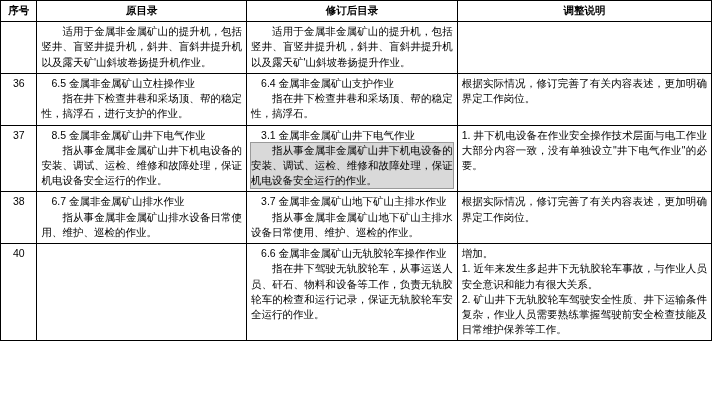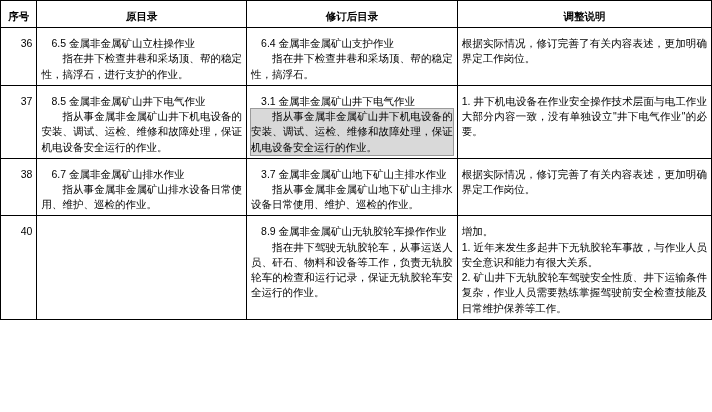--- a/index.html
+++ b/index.html
@@ -16,39 +16,39 @@
   }
   table.doc-table {
     border-collapse: collapse;
     width: 712px;
     table-layout: fixed;
   }
   table.doc-table th,
   table.doc-table td {
     border: 1px solid #000000;
     vertical-align: top;
-    padding: 8px 4px 3px 4px;
+    padding: 2px 4px 3px 4px;
     font-size: 10.5px;
     line-height: 1.45;
     word-break: break-all;
   }
   .col-no { width: 36px; }
   .col-old { width: 207px; }
   .col-new { width: 208px; }
   .col-note { width: 251px; }
 
   thead th {
     text-align: center;
     font-weight: bold;
     font-size: 11px;
     padding-top: 4px;
     padding-bottom: 4px;
   }
   .cell-no {
-    text-align: right;
+    text-align: center;
     vertical-align: middle;
     font-size: 11px;
   }
   .p {
     margin: 0;
     text-align: justify;
   }
   .indent1 { text-indent: 21px; }
   .indent2 { text-indent: 10px; }
   .bold { font-weight: normal; }
@@ -70,20 +70,32 @@
   </colgroup>
   <thead>
     <tr>
       <th>序号</th>
       <th>原目录</th>
       <th>修订后目录</th>
       <th>调整说明</th>
     </tr>
   </thead>
   <tbody id="table-body">
+      <tr>
+        <td class="cell-no"></td>
+        <td>
+          <p class="p indent1">适用于金属非金属矿山的提升机，包括竖井、盲竖井提升机，斜井、盲斜井提升机以及露天矿'山斜坡卷扬提升机作业。</p>
+        </td>
+        <td>
+          <p class="p indent1">适用于金属非金属矿山的提升机，包括竖井、盲竖井提升机，斜井、盲斜井提升机以及露天矿'山斜坡卷扬提升作业。</p>
+        </td>
+        <td>
+          <p class="p "></p>
+        </td>
+      </tr>
       <tr>
         <td class="cell-no">36</td>
         <td>
           <p class="p indent2">6.5 金属非金属矿山立柱操作业</p>
           <p class="p indent1">指在井下检查井巷和采场顶、帮的稳定性，搞浮石，进行支护的作业。</p>
         </td>
         <td>
           <p class="p indent2 bold">6.4 金属非金属矿山支护作业</p>
           <p class="p indent1">指在井下检查井巷和采场顶、帮的稳定性，搞浮石。</p>
         </td>
@@ -116,21 +128,21 @@
           <p class="p indent1 bold">指从事金属非金属矿山地下矿山主排水设备日常使用、维护、巡检的作业。</p>
         </td>
         <td class="note-list">
           <p class="p">根据实际情况，修订完善了有关内容表述，更加明确界定工作岗位。</p>
         </td>
       </tr>
       <tr>
         <td class="cell-no">40</td>
         <td></td>
         <td>
-          <p class="p indent2 bold">8.9 金属非金属矿山无轨胶轮车操作作业</p>
+          <p class="p indent2 bold">6.6 金属非金属矿山无轨胶轮车操作作业</p>
           <p class="p indent1 bold">指在井下驾驶无轨胶轮车，从事运送人员、矸石、物料和设备等工作，负责无轨胶轮车的检查和运行记录，保证无轨胶轮车安全运行的作业。</p>
         </td>
         <td class="note-list">
           <p class="p">增加。</p>
           <p class="p">1. 近年来发生多起井下无轨胶轮车事故，与作业人员安全意识和能力有很大关系。</p>
           <p class="p">2. 矿山井下无轨胶轮车驾驶安全性质、井下运输条件复杂，作业人员需要熟练掌握驾驶前安全检查技能及日常维护保养等工作。</p>
         </td>
       </tr>
     </tbody>
 </table>

